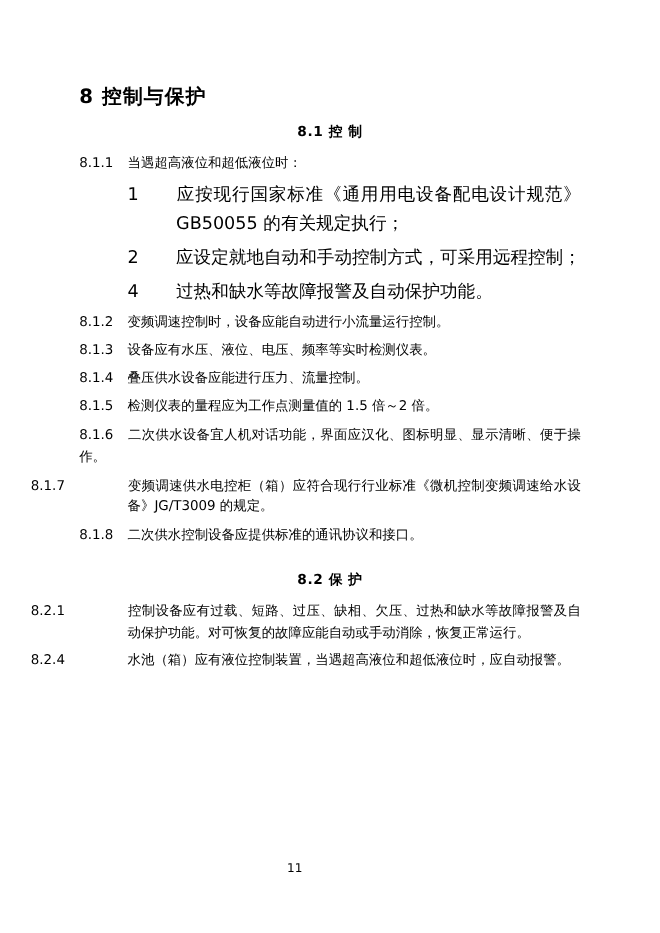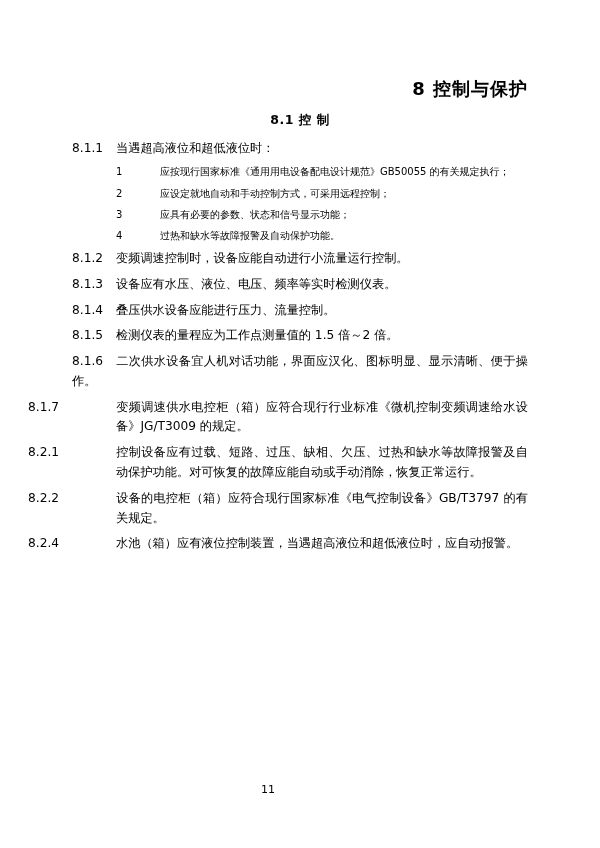--- a/index.html
+++ b/index.html
@@ -22,21 +22,21 @@
     padding: 0;
     overflow: hidden;
   }
   .content {
     position: absolute;
     left: 72px;
     top: 0;
     width: 456px;
   }
   .chapter-title {
-    text-align: right;
+    text-align: left;
     font-size: 18px;
     font-weight: bold;
     letter-spacing: 1px;
     margin-top: 76px;
     margin-bottom: 0;
     line-height: 1.4;
   }
   .section-title {
     text-align: center;
     font-size: 12.5px;
@@ -59,21 +59,21 @@
     white-space: nowrap;
   }
   .clause-body {
     display: inline;
   }
   .clause-hang {
     padding-left: 44px;
     text-indent: -44px;
   }
   .list-item {
-    font-size: 10px;
+    font-size: 16px;
     line-height: 1.62;
     margin: 0 0 5px 0;
     padding-left: 88px;
     text-indent: -22px;
     text-align: justify;
   }
   .list-num {
     display: inline-block;
     width: 22px;
   }
@@ -100,23 +100,20 @@
       <span class="clause-num">8.1.1</span><span class="clause-body">当遇超高液位和超低液位时：</span>
     </p>
 
     <p class="list-item">
       <span class="list-num">1</span><span>应按现行国家标准《通用用电设备配电设计规范》GB50055 的有关规定执行；</span>
     </p>
     <p class="list-item">
       <span class="list-num">2</span><span>应设定就地自动和手动控制方式，可采用远程控制；</span>
     </p>
     <p class="list-item">
-      <span class="list-num">3</span><span>应具有必要的参数、状态和信号显示功能；</span>
-    </p>
-    <p class="list-item">
       <span class="list-num">4</span><span>过热和缺水等故障报警及自动保护功能。</span>
     </p>
 
     <p class="clause">
       <span class="clause-num">8.1.2</span><span class="clause-body">变频调速控制时，设备应能自动进行小流量运行控制。</span>
     </p>
     <p class="clause">
       <span class="clause-num">8.1.3</span><span class="clause-body">设备应有水压、液位、电压、频率等实时检测仪表。</span>
     </p>
     <p class="clause">
@@ -124,27 +121,28 @@
     </p>
     <p class="clause">
       <span class="clause-num">8.1.5</span><span class="clause-body">检测仪表的量程应为工作点测量值的 1.5 倍～2 倍。</span>
     </p>
     <p class="clause">
       <span class="clause-num">8.1.6</span><span class="clause-body">二次供水设备宜人机对话功能，界面应汉化、图标明显、显示清晰、便于操作。</span>
     </p>
     <p class="clause clause-hang">
       <span class="clause-num">8.1.7</span><span class="clause-body">变频调速供水电控柜（箱）应符合现行行业标准《微机控制变频调速给水设备》JG/T3009 的规定。</span>
     </p>
+    <p class="clause">
+      <span class="clause-num">8.1.8</span><span class="clause-body">二次供水控制设备应提供标准的通讯协议和接口。</span>
+    </p>
 
+    <h2 class="section-title second">8.2  保  护</h2>
 
     <p class="clause clause-hang">
       <span class="clause-num">8.2.1</span><span class="clause-body">控制设备应有过载、短路、过压、缺相、欠压、过热和缺水等故障报警及自动保护功能。对可恢复的故障应能自动或手动消除，恢复正常运行。</span>
-    </p>
-    <p class="clause clause-hang">
-      <span class="clause-num">8.2.2</span><span class="clause-body">设备的电控柜（箱）应符合现行国家标准《电气控制设备》GB/T3797 的有关规定。</span>
     </p>
     <p class="clause clause-hang">
       <span class="clause-num">8.2.4</span><span class="clause-body">水池（箱）应有液位控制装置，当遇超高液位和超低液位时，应自动报警。</span>
     </p>
 
   </div>
 
   <div class="page-number">11</div>
 </div>
 

